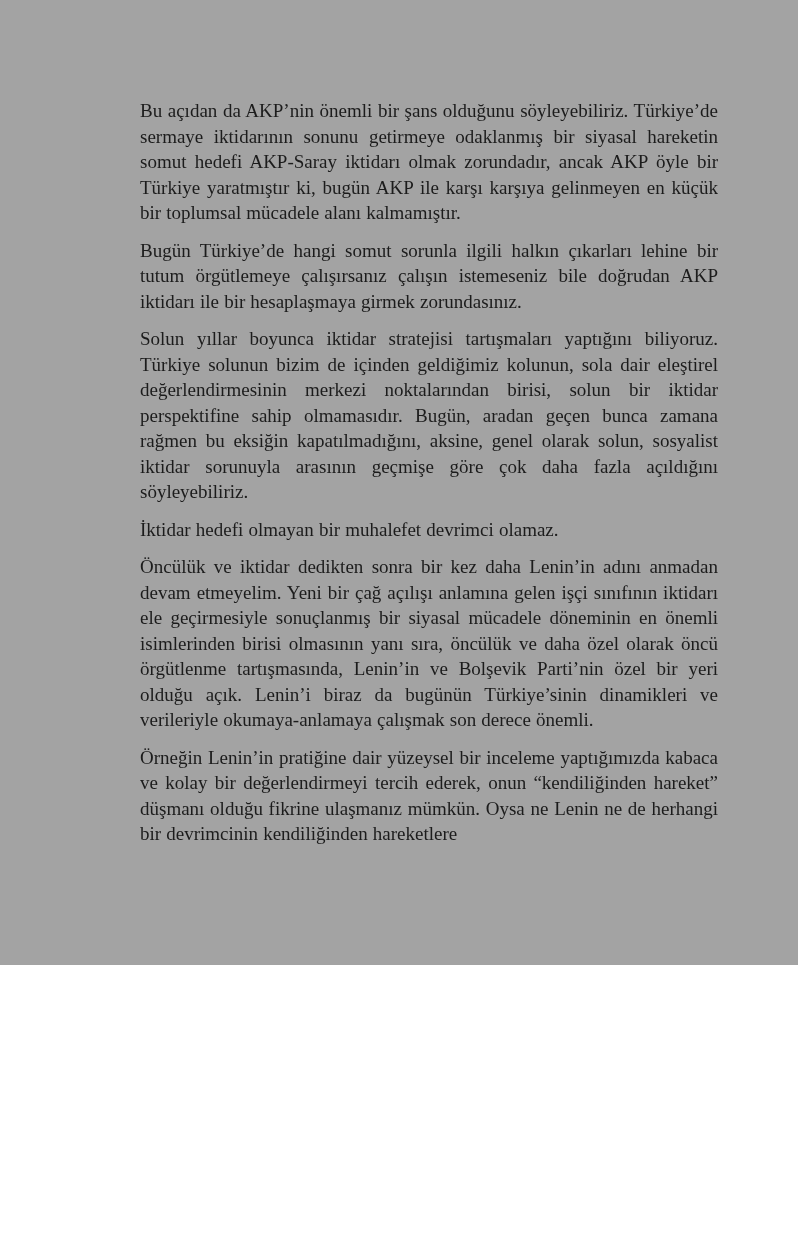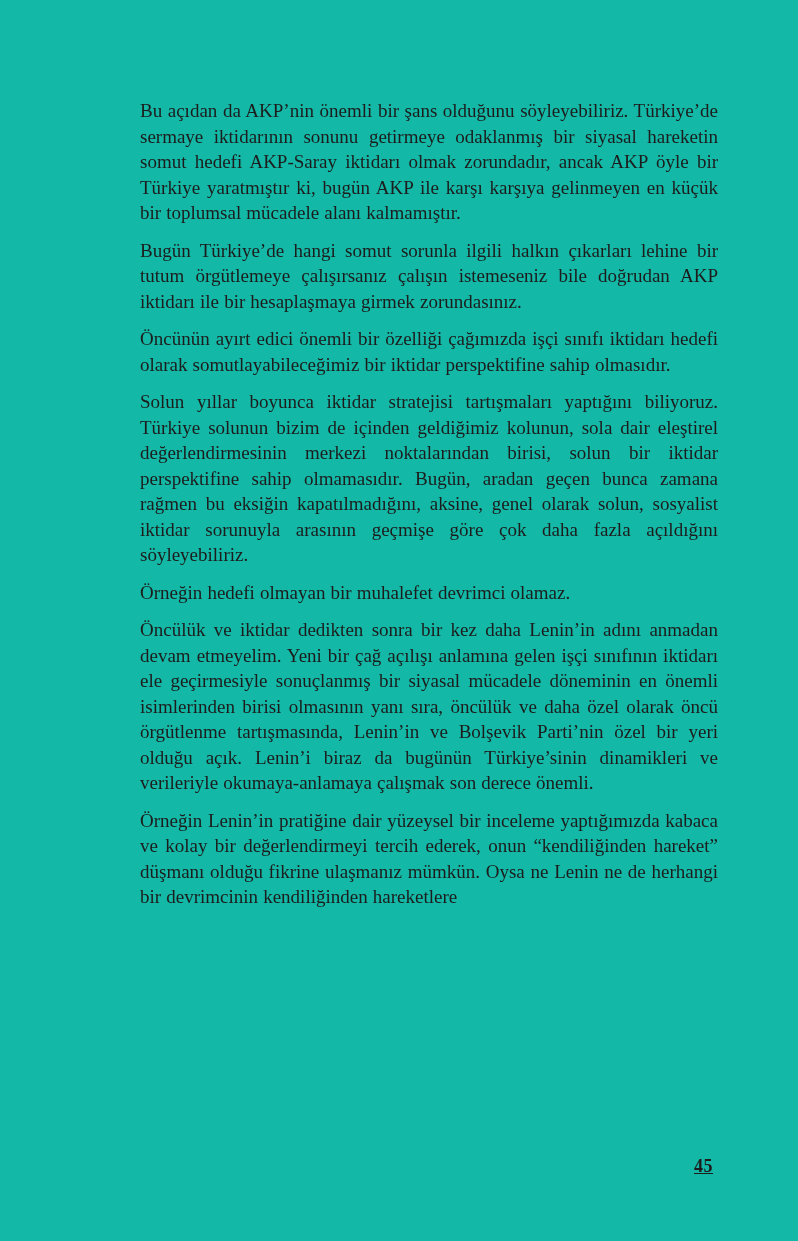--- a/index.html
+++ b/index.html
@@ -4,22 +4,22 @@
 <style>
   * { box-sizing: border-box; }
   html, body {
     margin: 0;
     padding: 0;
     background: #ffffff;
   }
   .book-page {
     position: relative;
     width: 798px;
-    height: 1241px;
-    background: #14b8a6;
+    height: 965px;
+    background: #a3a3a3;
     overflow: hidden;
     font-family: "Liberation Serif", "DejaVu Serif", serif;
     color: #1c1c1c;
   }
   .text-column {
     position: absolute;
     left: 140px;
     top: 98px;
     width: 578px;
   }
@@ -45,20 +45,19 @@
     text-decoration: underline;
   }
 </style>
 </head>
 <body>
 
 <div class="book-page">
   <div class="text-column">
     <p class="para">Bu açıdan da AKP’nin önemli bir şans olduğunu söyleyebiliriz. Türkiye’de sermaye iktidarının sonunu getirmeye odaklanmış bir siyasal hareketin somut hedefi AKP-Saray iktidarı olmak zorundadır, ancak AKP öyle bir Türkiye yaratmıştır ki, bugün AKP ile karşı karşıya gelinmeyen en küçük bir toplumsal mücadele alanı kalmamıştır.</p>
     <p class="para">Bugün Türkiye’de hangi somut sorunla ilgili halkın çıkarları lehine bir tutum örgütlemeye çalışırsanız çalışın istemeseniz bile doğrudan AKP iktidarı ile bir hesaplaşmaya girmek zorundasınız.</p>
-    <p class="para">Öncünün ayırt edici önemli bir özelliği çağımızda işçi sınıfı iktidarı hedefi olarak somutlayabileceğimiz bir iktidar perspektifine sahip olmasıdır.</p>
     <p class="para">Solun yıllar boyunca iktidar stratejisi tartışmaları yaptığını biliyoruz. Türkiye solunun bizim de içinden geldiğimiz kolunun, sola dair eleştirel değerlendirmesinin merkezi noktalarından birisi, solun bir iktidar perspektifine sahip olmamasıdır. Bugün, aradan geçen bunca zamana rağmen bu eksiğin kapatılmadığını, aksine, genel olarak solun, sosyalist iktidar sorunuyla arasının geçmişe göre çok daha fazla açıldığını söyleyebiliriz.</p>
-    <p class="para">Örneğin hedefi olmayan bir muhalefet devrimci olamaz.</p>
+    <p class="para">İktidar hedefi olmayan bir muhalefet devrimci olamaz.</p>
     <p class="para">Öncülük ve iktidar dedikten sonra bir kez daha Lenin’in adını anmadan devam etmeyelim. Yeni bir çağ açılışı anlamına gelen işçi sınıfının iktidarı ele geçirmesiyle sonuçlanmış bir siyasal mücadele döneminin en önemli isimlerinden birisi olmasının yanı sıra, öncülük ve daha özel olarak öncü örgütlenme tartışmasında, Lenin’in ve Bolşevik Parti’nin özel bir yeri olduğu açık. Lenin’i biraz da bugünün Türkiye’sinin dinamikleri ve verileriyle okumaya-anlamaya çalışmak son derece önemli.</p>
     <p class="para">Örneğin Lenin’in pratiğine dair yüzeysel bir inceleme yaptığımızda kabaca ve kolay bir değerlendirmeyi tercih ederek, onun “kendiliğinden hareket” düşmanı olduğu fikrine ulaşmanız mümkün. Oysa ne Lenin ne de herhangi bir devrimcinin kendiliğinden hareketlere</p>
   </div>
   <div class="page-number">45</div>
 </div>
 
 </body></html>

